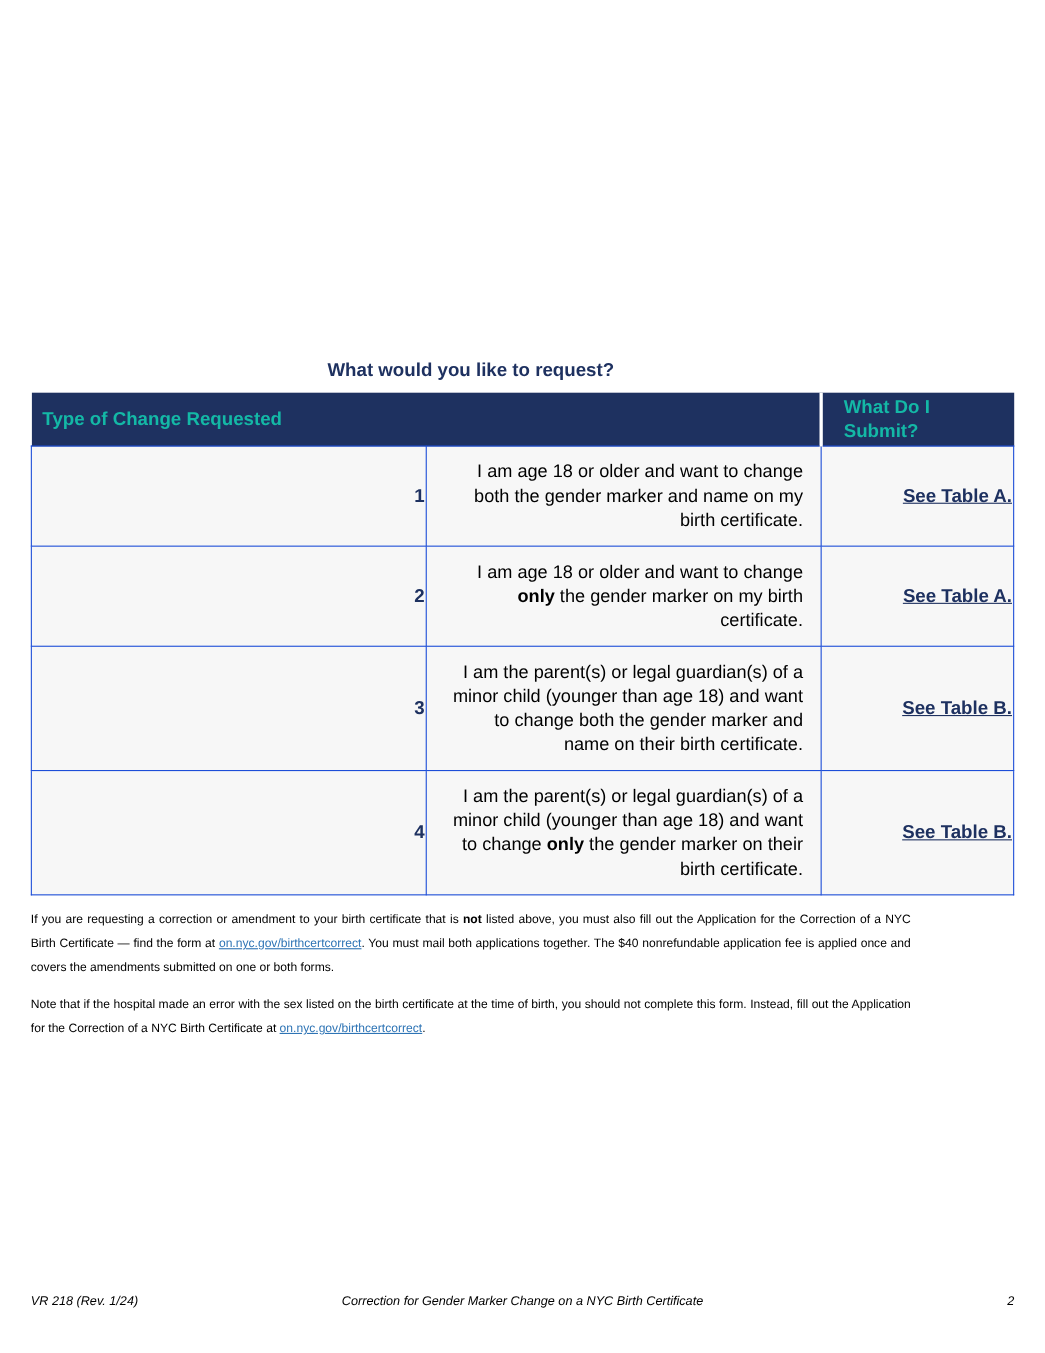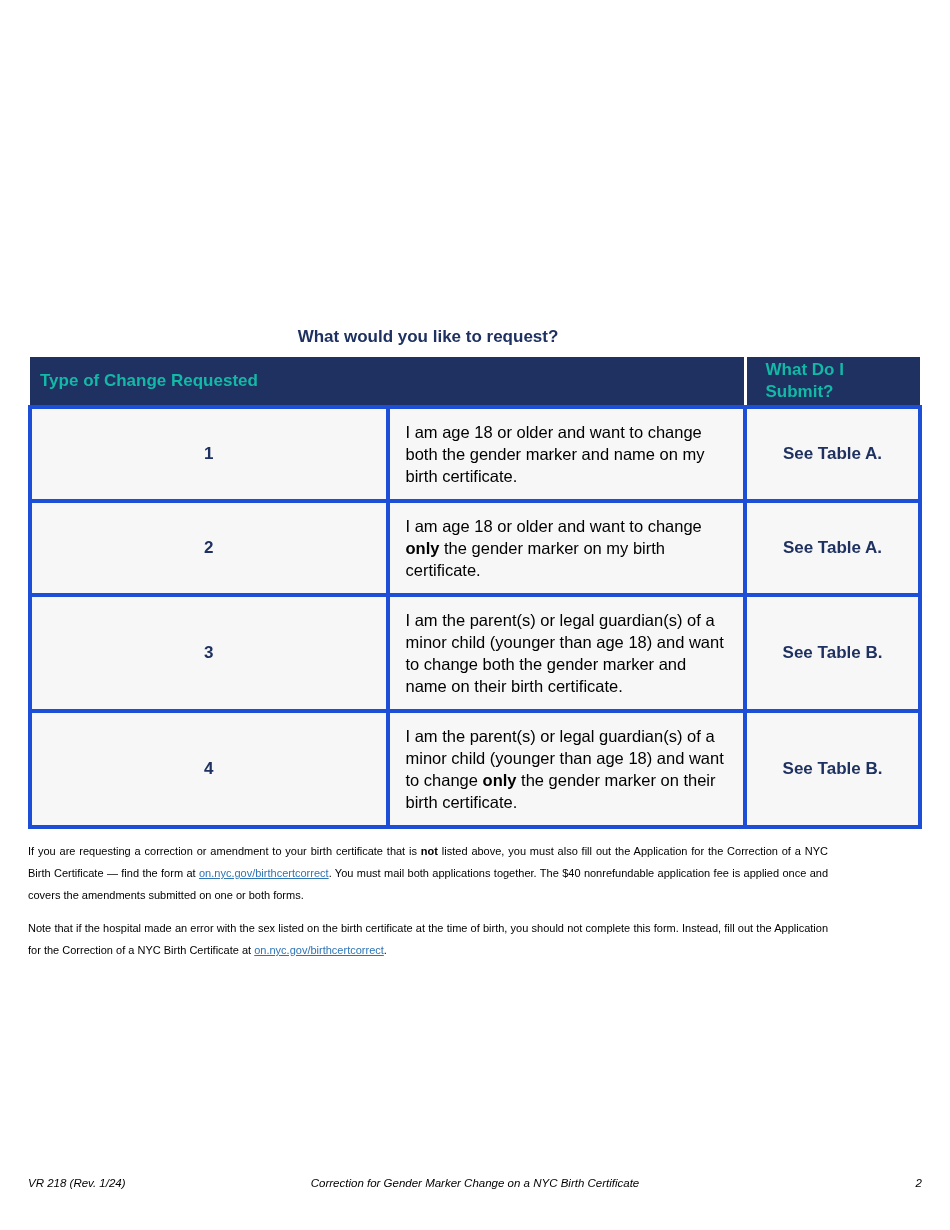--- a/index.html
+++ b/index.html
@@ -47,43 +47,45 @@
     padding: 2px 10px;
     line-height: 22px;
     border: none;
   }
   th.col-submit {
     border-left: 3px solid #ffffff !important;
     width: 175px;
     padding: 2px 19px !important;
   }
   table.change-table tbody td {
-    border: 4px solid #1d4ed8;
+    border: 1px solid #1d4ed8;
     background: var(--row_bg);
     vertical-align: middle;
+    text-align: right;
   }
   td.cell-num {
     width: 34px;
     text-align: center;
     color: var(--navy);
     font-weight: bold;
     font-size: 17px;
   }
   td.cell-desc {
     font-size: 16.5px;
     line-height: 22px;
     padding: 12px 16px;
     color: var(--ink);
   }
   td.cell-submit {
     width: 175px;
     text-align: center;
     color: var(--navy);
     font-weight: bold;
     font-size: 17px;
+    text-decoration: underline;
   }
   .para {
     margin-top: 11px;
     font-size: 11px;
     line-height: 22px;
     text-align: justify;
     color: var(--ink);
   }
   .para.second { margin-top: 9px; }
   a.doc-link {

